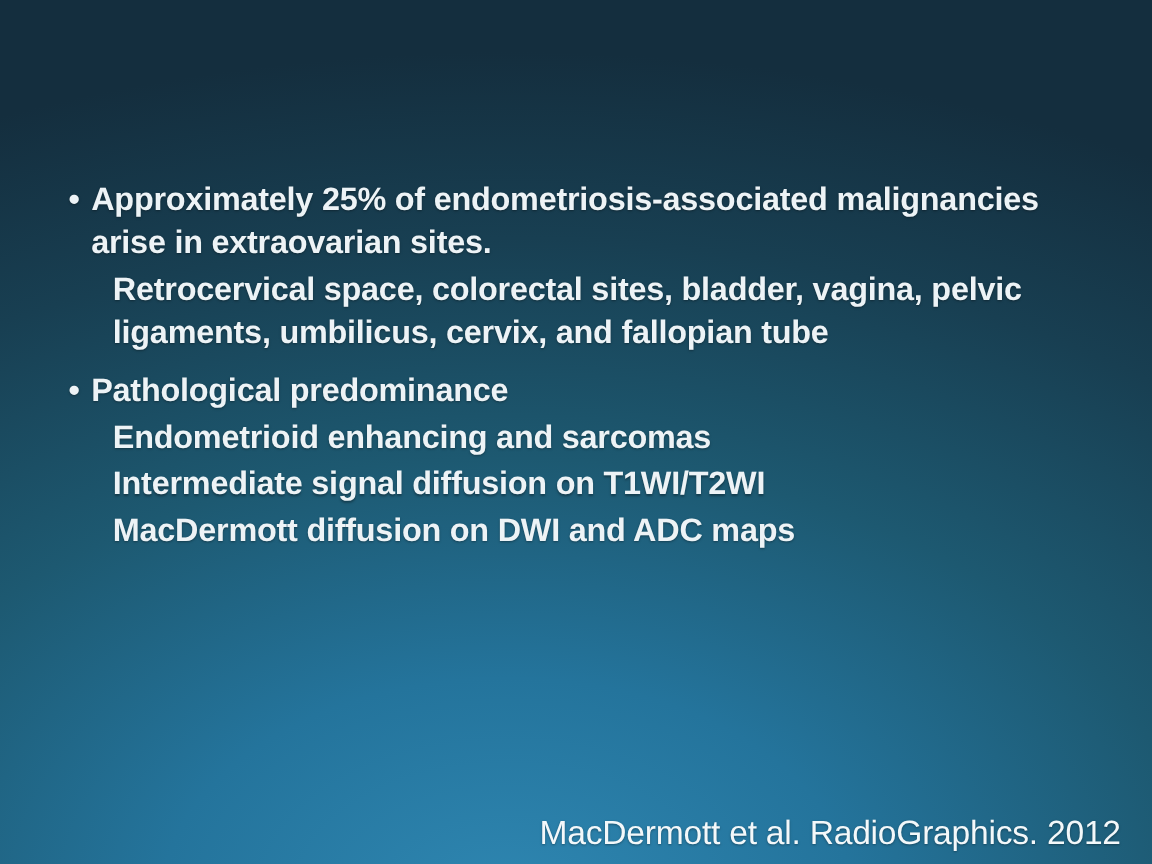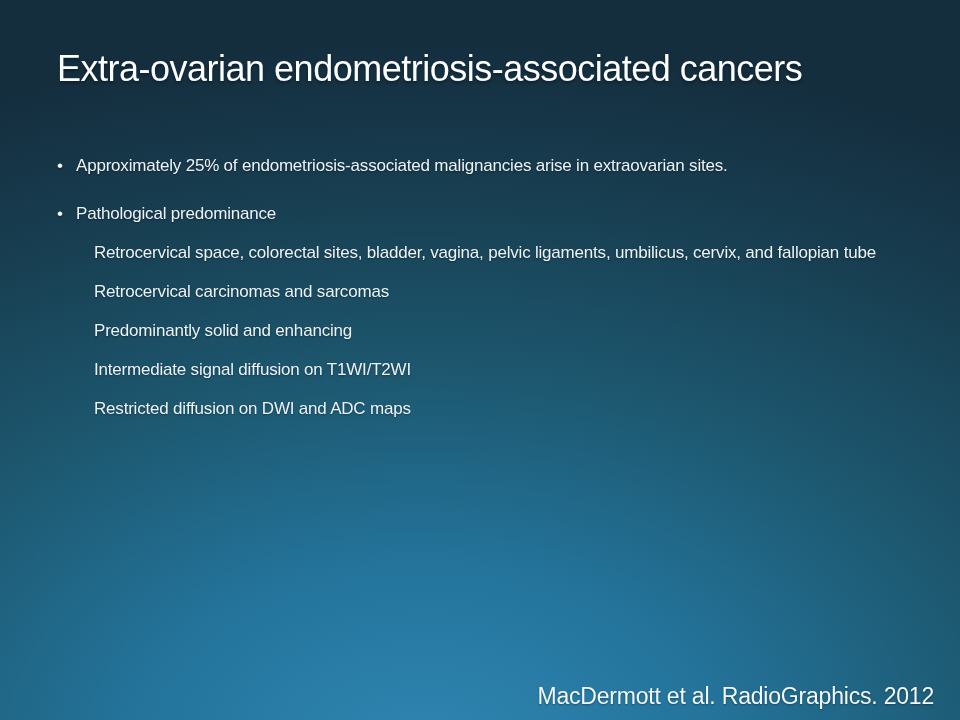--- a/index.html
+++ b/index.html
@@ -34,22 +34,22 @@
     text-shadow: 0 2px 3px rgba(0,0,0,0.35);
     white-space: nowrap;
   }
   .content {
     position: absolute;
     left: 57px;
     top: 148px;
     width: 870px;
   }
   .para {
-    font-size: 17px;
-    font-weight: 400;
+    font-size: 27px;
+    font-weight: 700;
     line-height: 36px;
     letter-spacing: -0.2px;
     color: #edf3f6;
     text-shadow: 0 1px 2px rgba(0,0,0,0.35);
     margin: 0 0 3px 0;
   }
   .level1 {
     margin-top: 12px;
     padding-left: 19px;
     text-indent: -19px;
@@ -62,37 +62,35 @@
   }
   .marker {
     display: inline-block;
     width: 19px;
     text-indent: 0;
   }
   .citation {
     position: absolute;
     right: 26px;
     bottom: 10px;
-    font-size: 23px;
+    font-size: 28px;
     font-weight: 400;
     letter-spacing: -0.2px;
     color: #f3f8fa;
     text-shadow: 0 1px 2px rgba(0,0,0,0.35);
   }
 </style>
 </head>
 <body>
 
 <div class="slide">
-  <h1 class="title">Extra-ovarian endometriosis-associated cancers</h1>
 
   <div class="content" id="bullet-list">
       <div class="para level1"><span class="marker">•</span><span>Approximately 25% of endometriosis-associated malignancies arise in extraovarian sites.</span></div>
+      <div class="para level2"><span>Retrocervical space, colorectal sites, bladder, vagina, pelvic ligaments, umbilicus, cervix, and fallopian tube</span></div>
       <div class="para level1"><span class="marker">•</span><span>Pathological predominance</span></div>
-      <div class="para level2"><span>Retrocervical space, colorectal sites, bladder, vagina, pelvic ligaments, umbilicus, cervix, and fallopian tube</span></div>
-      <div class="para level2"><span>Retrocervical carcinomas and sarcomas</span></div>
-      <div class="para level2"><span>Predominantly solid and enhancing</span></div>
+      <div class="para level2"><span>Endometrioid enhancing and sarcomas</span></div>
       <div class="para level2"><span>Intermediate signal diffusion on T1WI/T2WI</span></div>
-      <div class="para level2"><span>Restricted diffusion on DWI and ADC maps</span></div>
+      <div class="para level2"><span>MacDermott diffusion on DWI and ADC maps</span></div>
     </div>
 
   <div class="citation">MacDermott et al. RadioGraphics. 2012</div>
 </div>
 
 </body></html>

